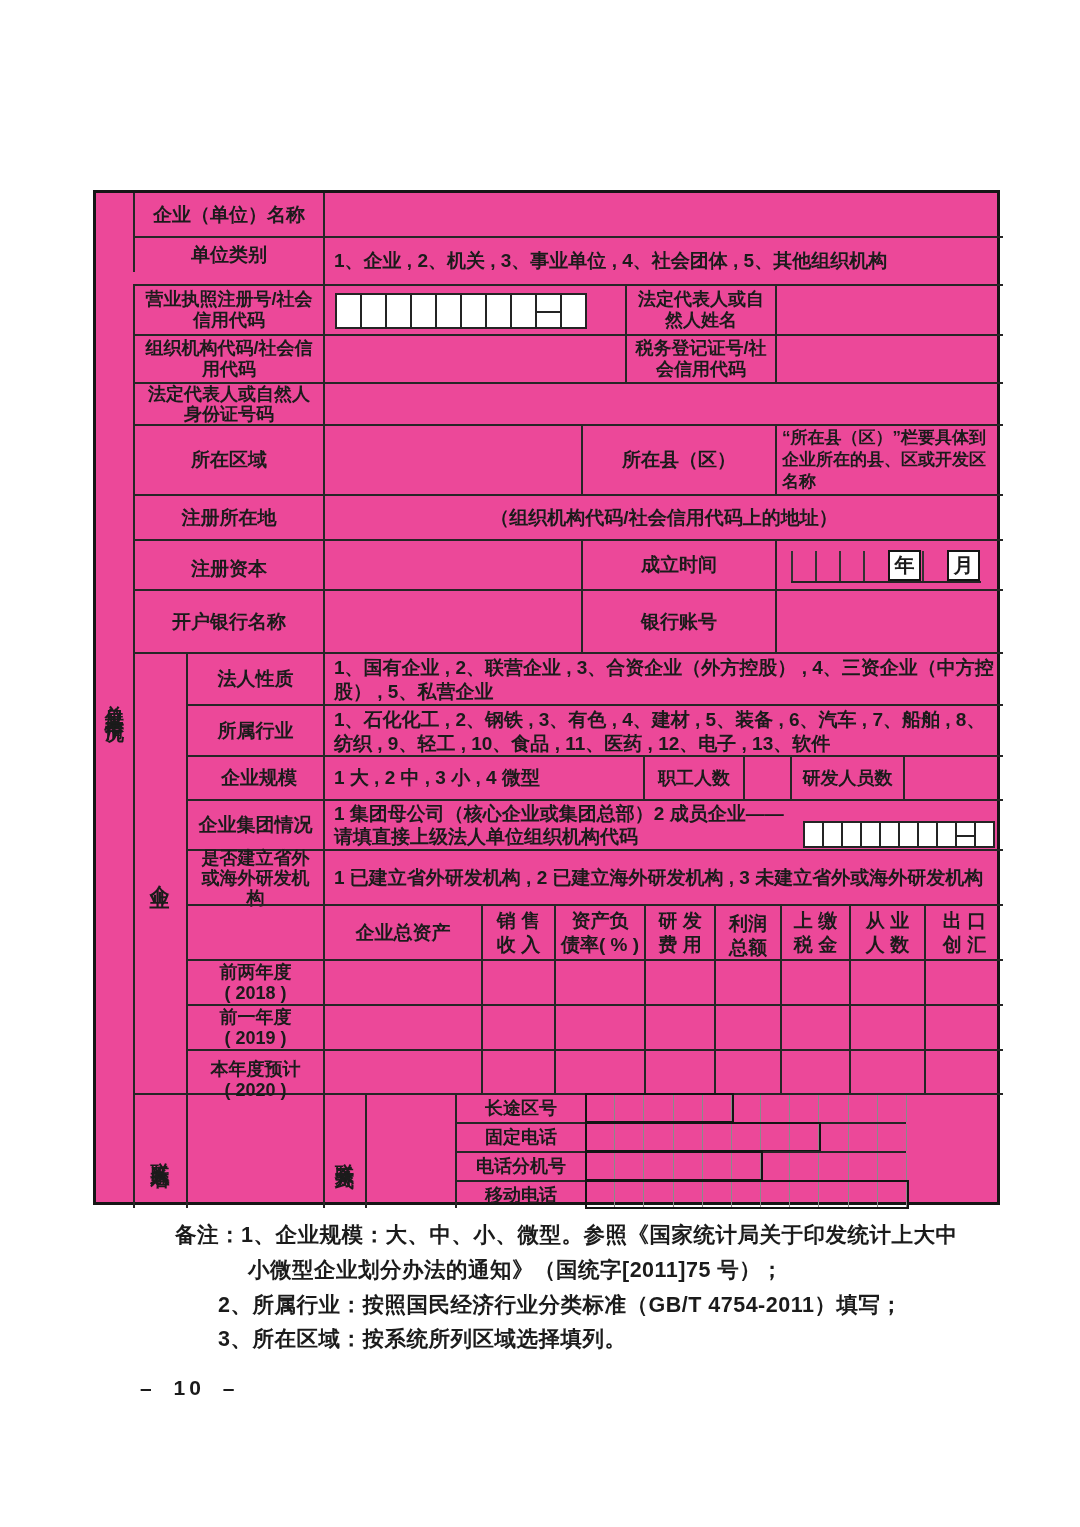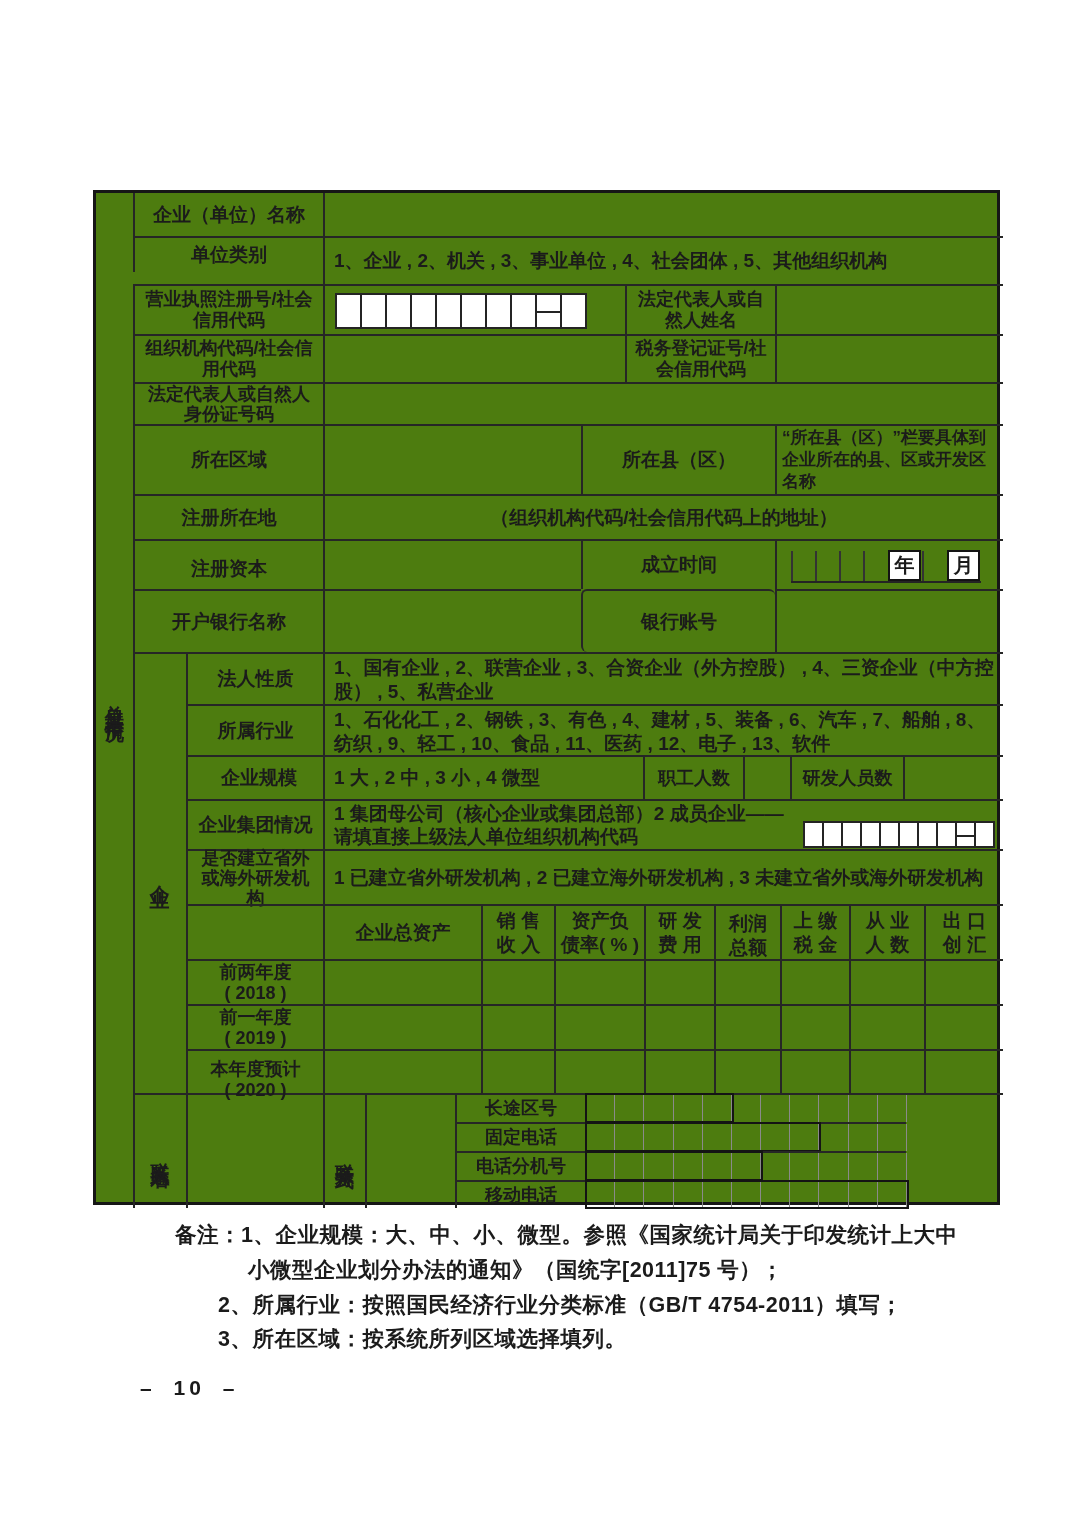--- a/index.html
+++ b/index.html
@@ -2,21 +2,21 @@
 <html><head>
 <meta charset="utf-8">
 <style>
   html,body{margin:0;padding:0;}
   body{
     width:1080px;height:1527px;position:relative;background:#ffffff;
     font-family:"Liberation Sans","DejaVu Sans",sans-serif;color:#1b1b1b;overflow:hidden;
   }
   #tbl{
     position:absolute;left:93px;top:190px;width:907px;height:1015px;
-    border:3px solid #161616;box-sizing:border-box;background:#4d7c0f;
+    border:3px solid #161616;box-sizing:border-box;background:#ec4899;
   }
   .c{
     position:absolute;box-sizing:border-box;
     border-left:2px solid #262626;border-top:2px solid #262626;
   }
   .nl{border-left:none !important;}
   .nt{border-top:none !important;}
   .lab{display:flex;align-items:center;justify-content:center;text-align:center;
        font-size:19px;font-weight:700;line-height:22px;padding:0 6px;}
   .fs18{font-size:18px;line-height:21px;}
@@ -114,21 +114,21 @@
         <div class="tick"></div>
         <div class="ubox">年</div>
         <div class="tick"></div>
         <div class="ubox">月</div>
       </div>
     </div>
   </div>
 
   <div class="c lab" style="left:37px;top:396px;width:190px;height:63px;">开户银行名称</div>
   <div class="c" style="left:227px;top:396px;width:258px;height:63px;"></div>
-  <div class="c lab" style="left:485px;top:396px;width:194px;height:63px;border-radius:6px;">银行账号</div>
+  <div class="c lab" style="left:485px;top:396px;width:194px;height:63px;">银行账号</div>
   <div class="c" style="left:679px;top:396px;width:228px;height:63px;"></div>
 
   <div class="c vtx" style="left:37px;top:459px;width:53px;height:441px;">企业</div>
 
   <div class="c lab" style="left:90px;top:459px;width:137px;height:52px;">法人性质</div>
   <div class="c opt" style="left:227px;top:459px;width:680px;height:52px;">1、国有企业 , 2、联营企业 , 3、合资企业（外方控股） , 4、三资企业（中方控股） , 5、私营企业</div>
 
   <div class="c lab" style="left:90px;top:511px;width:137px;height:51px;">所属行业</div>
   <div class="c opt" style="left:227px;top:511px;width:680px;height:51px;">1、石化化工 , 2、钢铁 , 3、有色 , 4、建材 , 5、装备 , 6、汽车 , 7、船舶 , 8、纺织 , 9、轻工 , 10、食品 , 11、医药 , 12、电子 , 13、软件</div>
 

